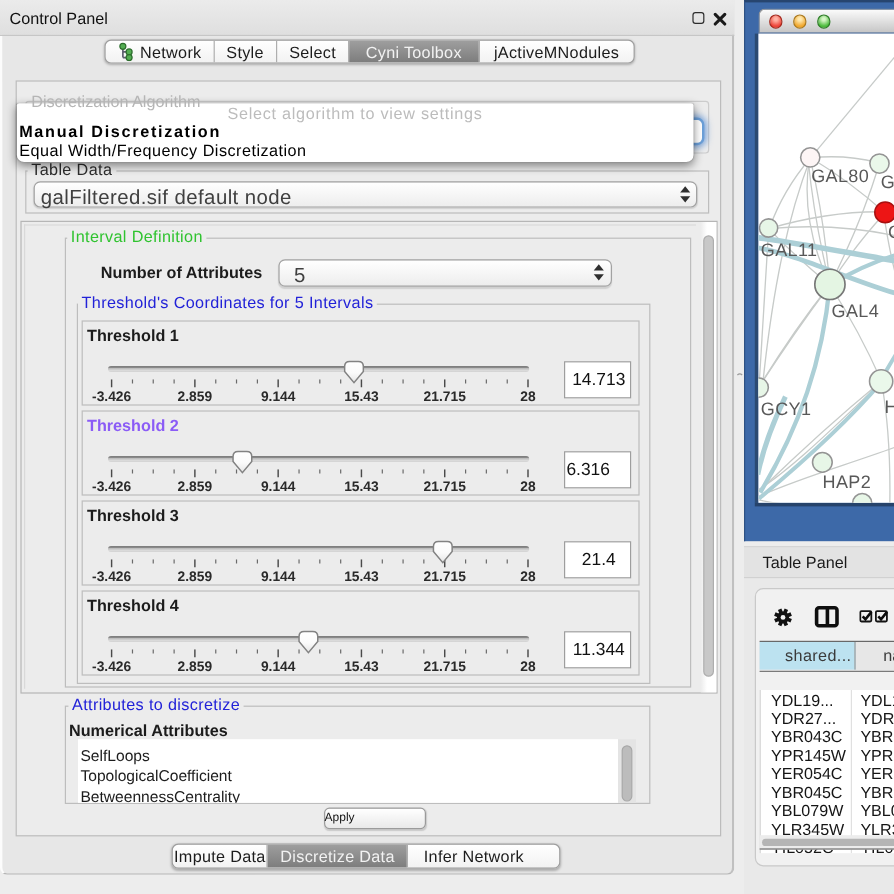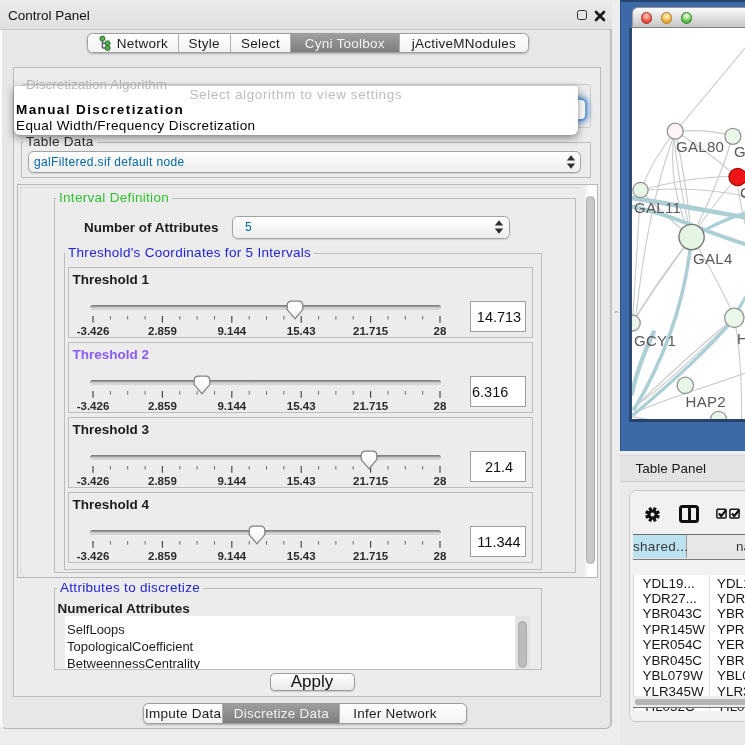--- a/index.html
+++ b/index.html
@@ -1,20 +1,20 @@
 <!DOCTYPE html>
 <html><head><meta charset="utf-8"><style>
 *{margin:0;padding:0;box-sizing:border-box}
 html,body{width:745px;height:745px}
 body{font-family:"Liberation Sans",sans-serif;position:relative;background:#ededed;overflow:hidden}
 .a{position:absolute}
 .grp{position:absolute;border:1px solid #bdbdbd}
 .glbl{position:absolute;background:#ececec;padding:0 3px;font-size:13.5px;line-height:14px;height:14px;white-space:nowrap;letter-spacing:.3px}
 .combo{position:absolute;border:1px solid #a2a2a2;border-radius:5.5px;background:linear-gradient(#ffffff,#ededed);box-shadow:0 1px 1px rgba(0,0,0,.12)}
-.ctext{position:absolute;font-size:12px;color:#0369a1;white-space:nowrap;letter-spacing:.35px}
+.ctext{position:absolute;font-size:17px;color:#404040;white-space:nowrap;letter-spacing:.35px}
 .bold{font-weight:bold}
 .seg{display:flex;position:absolute;border:1px solid #9e9e9e;border-radius:5.5px;background:linear-gradient(#ffffff,#f2f2f2);box-shadow:0 1px 2px rgba(0,0,0,.25);overflow:hidden;font-size:13.5px;color:#1c1c1c;letter-spacing:.25px}
 .seg>div{display:flex;align-items:center;justify-content:center;border-right:1px solid #aeaeae;white-space:nowrap}
 .seg>div:last-child{border-right:none}
 .seg>div.sel{background:linear-gradient(#9e9e9e,#7d7d7d);color:#f2f2f2}
 </style></head><body>
 
 <div class="a" style="left:0;top:0;width:612px;height:729px;background:#e7e7e7;border-right:2px solid #c0c0c0;border-bottom:1px solid #b5b5b5;border-left:2px solid #fcfcfc;border-radius:0 0 6px 6px"></div>
 <div class="a" style="left:0;top:0;width:612px;height:30px;background:linear-gradient(#ebebeb,#dfdfdf);border-bottom:1px solid #c6c6c6"></div>
 <div class="a" style="left:8px;top:8px;font-size:13.5px;color:#111">Control Panel</div>
@@ -239,21 +239,21 @@
 <div class="grp" style="left:53.5px;top:587.5px;width:488.5px;height:82px"></div>
 <div class="glbl" style="left:57px;top:580.5px;color:#2222d8">Attributes to discretize</div>
 <div class="a bold" style="left:57.5px;top:601px;font-size:13.5px;color:#1c1c1c">Numerical Attributes</div>
 <div class="a" style="left:64.5px;top:615.5px;width:450.5px;height:53px;background:#fff;overflow:hidden">
     <div style="position:absolute;left:2.5px;top:6.5px;font-size:13px;color:#1c1c1c">SelfLoops</div>
     <div style="position:absolute;left:2.5px;top:23.5px;font-size:13px;color:#1c1c1c">TopologicalCoefficient</div>
     <div style="position:absolute;left:2.5px;top:40.5px;font-size:13px;color:#1c1c1c">BetweennessCentrality</div>
   </div>
 <div class="a" style="left:515px;top:615.5px;width:14.5px;height:53px;background:#e4e4e4"></div>
 <div class="a" style="left:517.8px;top:621px;width:9px;height:47px;border-radius:4.5px;background:#bcbcbc;border:1px solid #a8a8a8"></div>
-<div class="a" style="left:269.5px;top:672.5px;width:85px;height:18.5px;border:1px solid #9b9b9b;border-radius:4.5px;background:linear-gradient(#ffffff,#e9e9e9);box-shadow:0 1px 1px rgba(0,0,0,.15);font-size:17px;color:#111;text-align:center;line-height:16.5px">Apply</div>
+<div class="a" style="left:269.5px;top:672.5px;width:85px;height:18.5px;border:1px solid #9b9b9b;border-radius:4.5px;background:linear-gradient(#ffffff,#e9e9e9);box-shadow:0 1px 1px rgba(0,0,0,.15);font-size:10px;color:#111;text-align:left;line-height:16.5px">Apply</div>
 <div class="seg" style="left:143.2px;top:703px;width:324px;height:21px">
 <div style="width:79px">Impute Data</div>
 <div class="sel" style="width:117.2px">Discretize Data</div>
 <div style="width:109.1px">Infer Network</div>
 </div>
 <div class="a" style="left:13.7px;top:86.3px;width:564.3px;height:49px;background:#fff;border-radius:2px 2px 6px 6px;box-shadow:0 3px 8px rgba(0,0,0,.45),0 0 1px rgba(0,0,0,.25);z-index:50"></div>
 <div class="a" style="left:13.7px;top:87px;width:564.3px;height:14px;font-size:13.5px;color:#bcbcbc;text-align:center;letter-spacing:.6px;z-index:51">Select algorithm to view settings</div>
 <div class="a bold" style="left:16px;top:102px;font-size:13.5px;color:#000;letter-spacing:1.4px;z-index:51">Manual Discretization</div>
 <div class="a" style="left:16px;top:117.5px;font-size:13.5px;color:#000;letter-spacing:.4px;z-index:51">Equal Width/Frequency Discretization</div>
 <div class="a" style="left:26px;top:76.5px;font-size:13.5px;color:#b5b5b5;z-index:52">Discretization Algorithm</div>
@@ -338,21 +338,21 @@
 <div class="a" style="left:688.4px;top:507px;width:2.2px;height:14px;background:#0f0f0f"></div>
 <svg class="a" style="left:715.6px;top:507.8px" width="12" height="12">
     <rect x="0.9" y="1.2" width="9.2" height="8.7" rx="1" fill="none" stroke="#141414" stroke-width="1.5"></rect>
     <path d="M2.9,5.6 L5.2,8.1 L10.2,1.9" fill="none" stroke="#0c0c0c" stroke-width="2.2"></path>
   </svg>
 <svg class="a" style="left:728.5px;top:507.8px" width="12" height="12">
     <rect x="0.9" y="1.2" width="9.2" height="8.7" rx="1" fill="none" stroke="#141414" stroke-width="1.5"></rect>
     <path d="M2.9,5.6 L5.2,8.1 L10.2,1.9" fill="none" stroke="#0c0c0c" stroke-width="2.2"></path>
   </svg>
 <div class="a" style="left:633px;top:533.5px;width:112px;height:26px;border-top:1.5px solid #686868;border-bottom:1.5px solid #7a7a7a;background:#e7e7e7"></div>
-<div class="a" style="left:633px;top:535px;width:54px;height:23px;background:#bce2f0;border-right:1px solid #9a9a9a;font-size:13.5px;color:#3a3a3a;padding-right:2.5px;line-height:23px;letter-spacing:.3px">shared...</div>
+<div class="a" style="left:633px;top:535px;width:80px;height:23px;background:#bce2f0;border-right:1px solid #9a9a9a;font-size:13.5px;color:#3a3a3a;text-align:right;padding-right:2.5px;line-height:23px;letter-spacing:.3px">shared...</div>
 <div class="a" style="left:736px;top:535px;font-size:13.5px;color:#3a3a3a;line-height:23px">na</div>
 <div class="a" style="left:633px;top:575px;width:112px;height:136px;background:#fff;overflow:hidden;border-left:1px solid #d4d4d4">
     <div style="position:absolute;left:74.5px;top:0;width:1px;height:136px;background:#e0e0e0"></div>
     <div style="position:absolute;left:8.5px;top:0.5px;font-size:13.4px;color:#151515;white-space:nowrap">YDL19...</div>
     <div style="position:absolute;left:83px;top:0.5px;font-size:13.4px;color:#151515;white-space:nowrap">YDL1</div>
     <div style="position:absolute;left:8.5px;top:15.9px;font-size:13.4px;color:#151515;white-space:nowrap">YDR27...</div>
     <div style="position:absolute;left:83px;top:15.9px;font-size:13.4px;color:#151515;white-space:nowrap">YDR2</div>
     <div style="position:absolute;left:8.5px;top:31.4px;font-size:13.4px;color:#151515;white-space:nowrap">YBR043C</div>
     <div style="position:absolute;left:83px;top:31.4px;font-size:13.4px;color:#151515;white-space:nowrap">YBR0</div>
     <div style="position:absolute;left:8.5px;top:46.8px;font-size:13.4px;color:#151515;white-space:nowrap">YPR145W</div>

